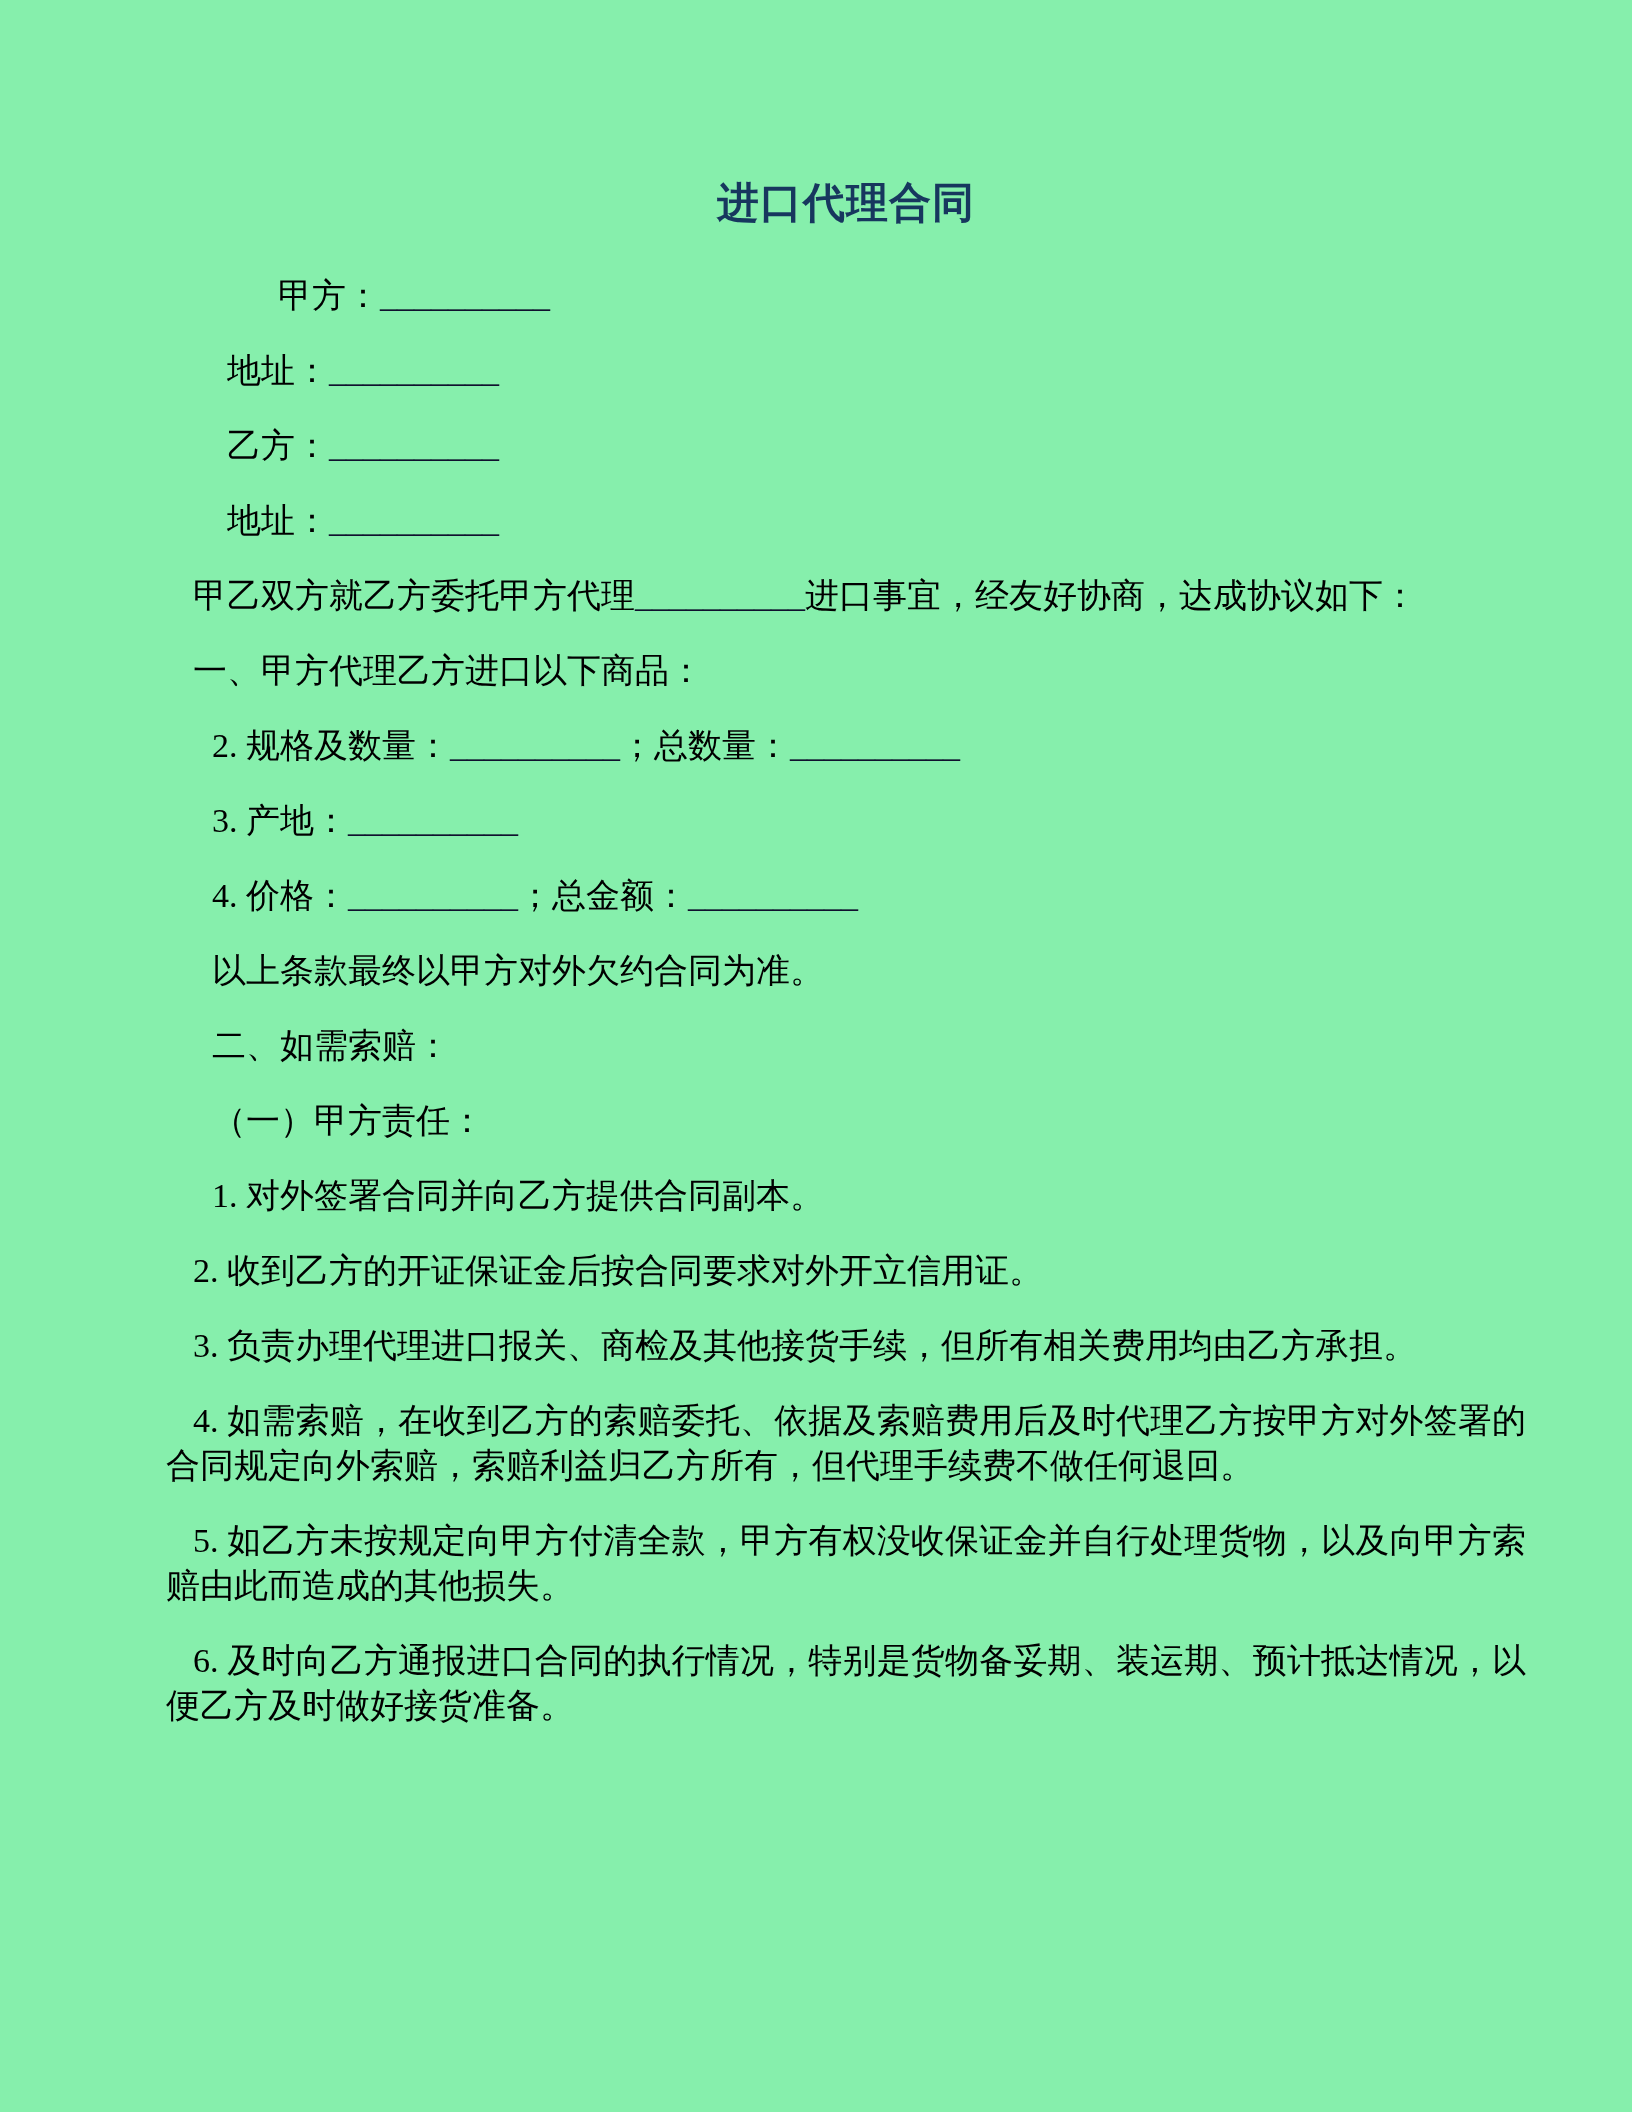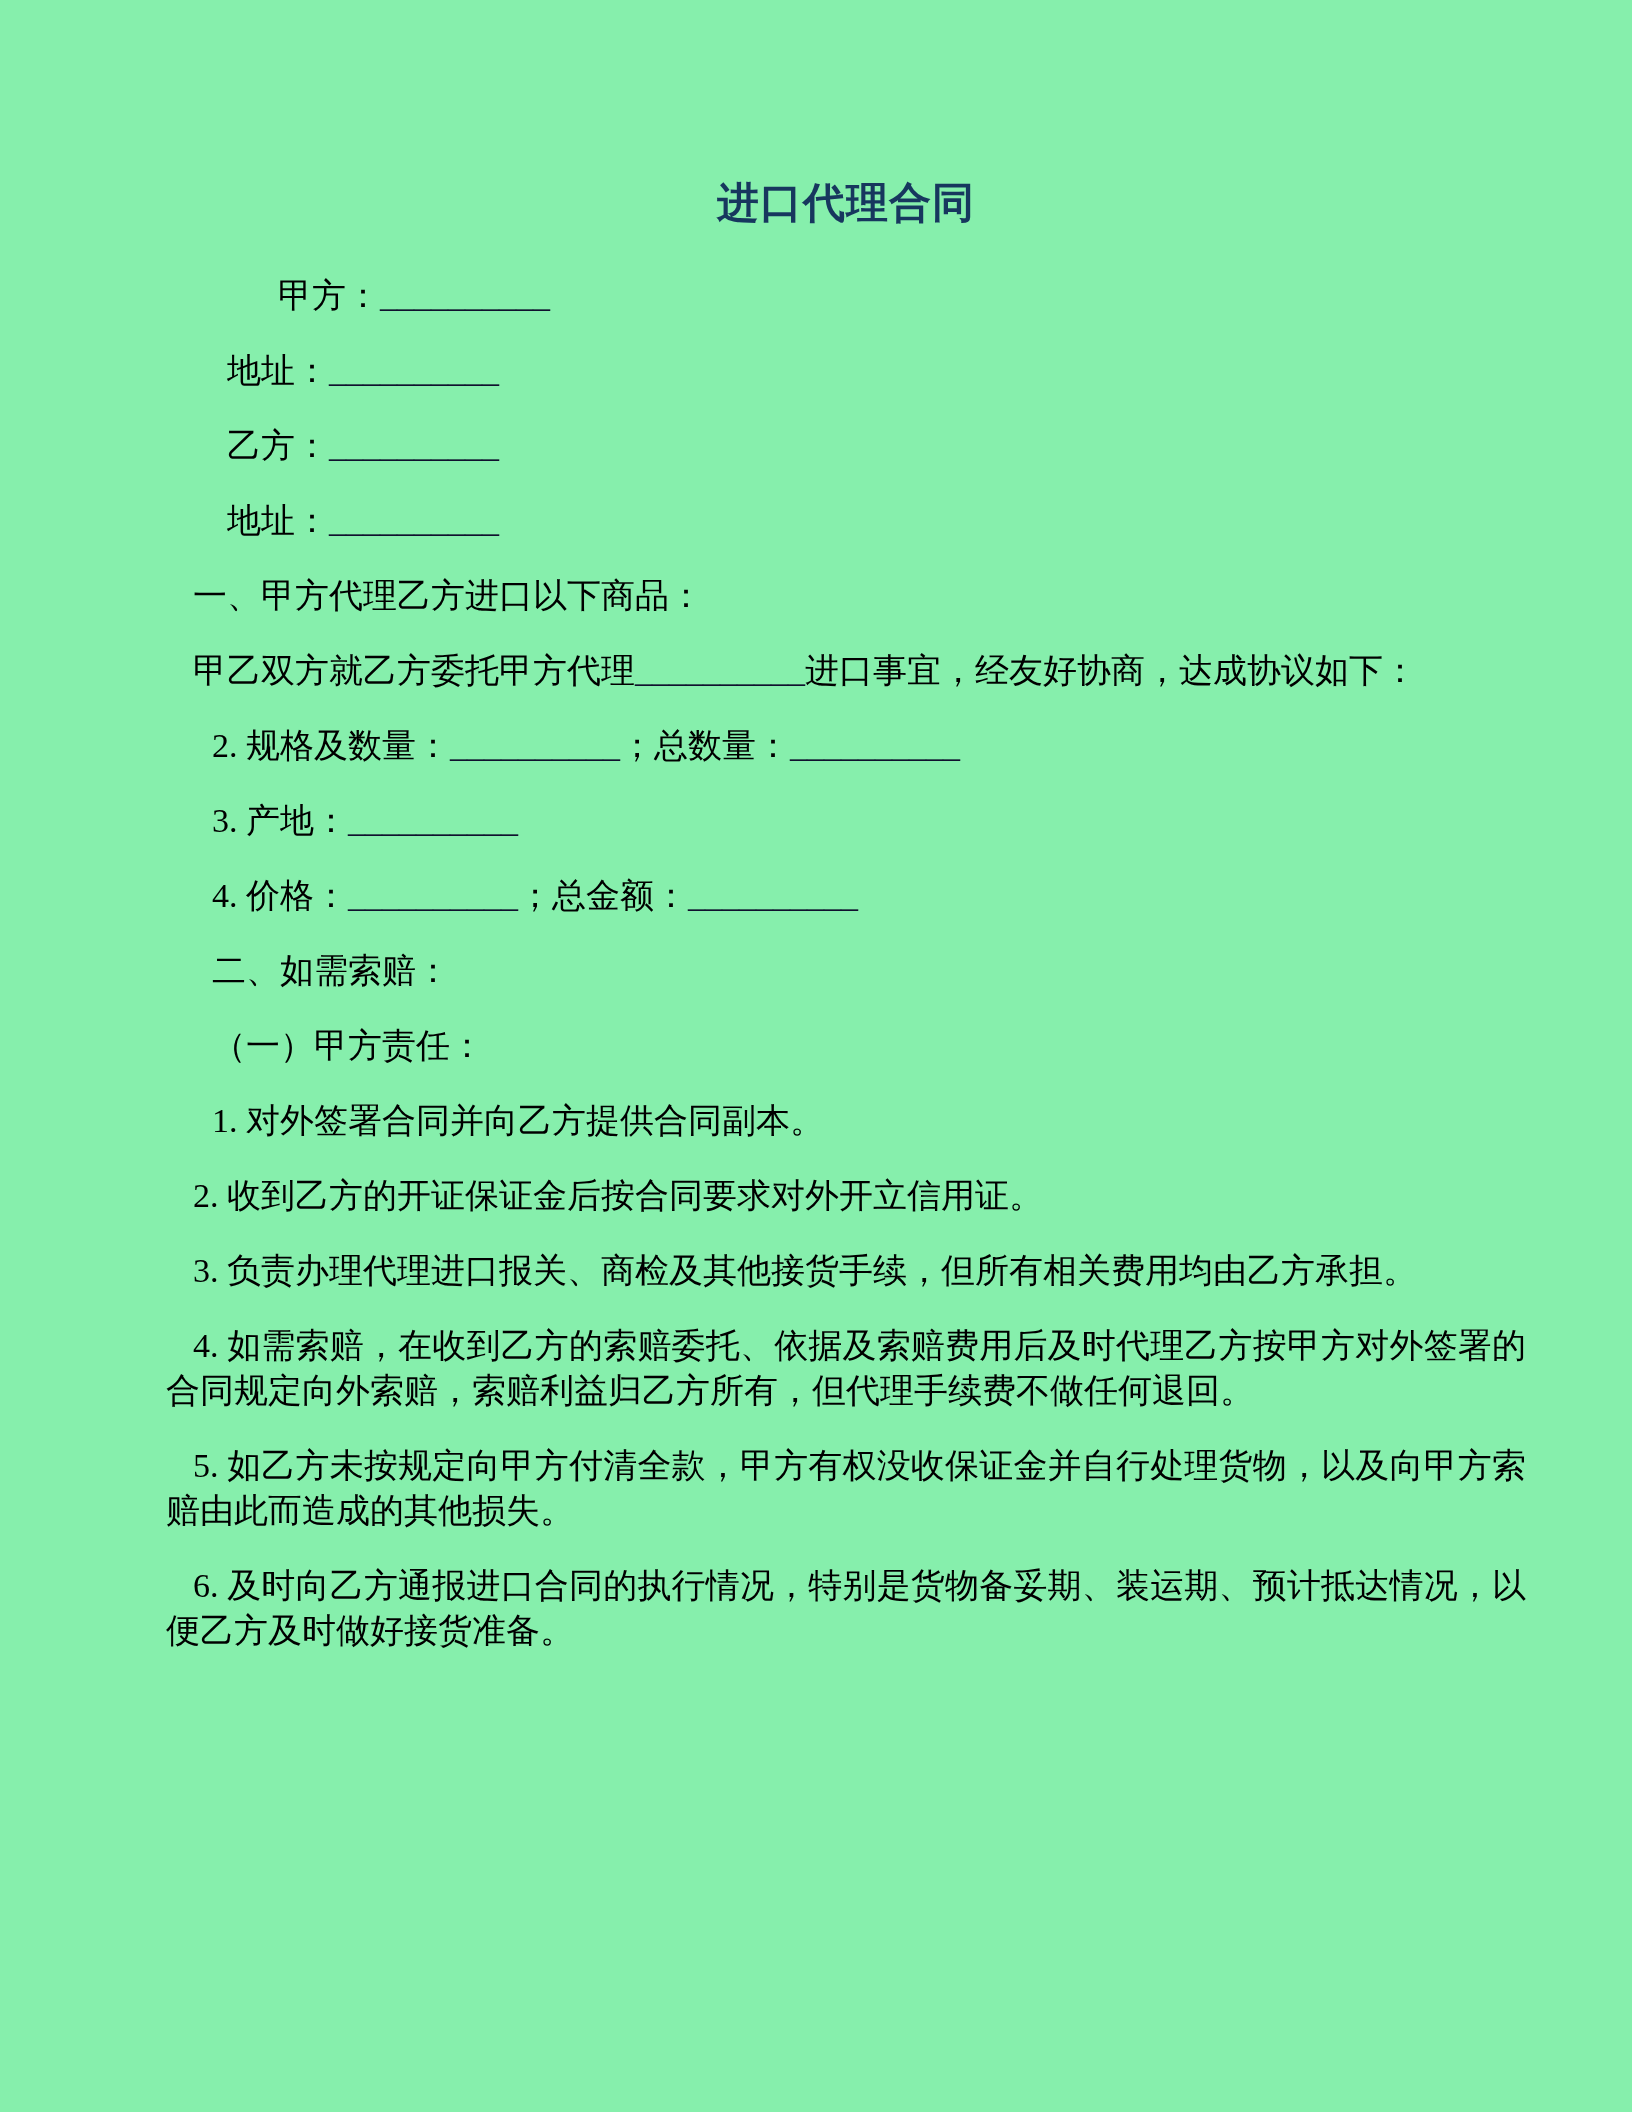--- a/index.html
+++ b/index.html
@@ -49,32 +49,33 @@
   <h1 class="doc-title" style="color: rgb(23, 55, 94);">进口代理合同</h1>
 
   <p class="indent-party-a"><span>甲方：</span><span class="blank">__________</span></p>
 
   <p class="indent-party"><span>地址：</span><span class="blank">__________</span></p>
 
   <p class="indent-party"><span>乙方：</span><span class="blank">__________</span></p>
 
   <p class="indent-party"><span>地址：</span><span class="blank">__________</span></p>
 
+  <p class="ti-sm"><span>甲乙双方就乙方委托甲方代理</span><span class="blank">__________</span><span>进口事宜，经友好协商，达成协议如下：</span></p>
+
   <p class="ti-sm">一、甲方代理乙方进口以下商品：</p>
-
-  <p class="ti-sm"><span>甲乙双方就乙方委托甲方代理</span><span class="blank">__________</span><span>进口事宜，经友好协商，达成协议如下：</span></p>
 
 
   <p class="ti-lg"><span>2. 规格及数量：</span><span class="blank">__________</span><span>；总数量：</span><span class="blank">__________</span></p>
 
   <p class="ti-lg"><span>3. 产地：</span><span class="blank">__________</span></p>
 
   <p class="ti-lg"><span>4. 价格：</span><span class="blank">__________</span><span>；总金额：</span><span class="blank">__________</span></p>
 
 
+  <p class="ti-lg">以上条款最终以甲方对外欠约合同为准。</p>
 
   <p class="ti-lg">二、如需索赔：</p>
 
   <p class="ti-lg">（一）甲方责任：</p>
 
   <p class="ti-lg">1. 对外签署合同并向乙方提供合同副本。</p>
 
   <p class="ti-sm">2. 收到乙方的开证保证金后按合同要求对外开立信用证。</p>
 
   <p class="ti-sm">3. 负责办理代理进口报关、商检及其他接货手续，但所有相关费用均由乙方承担。</p>

